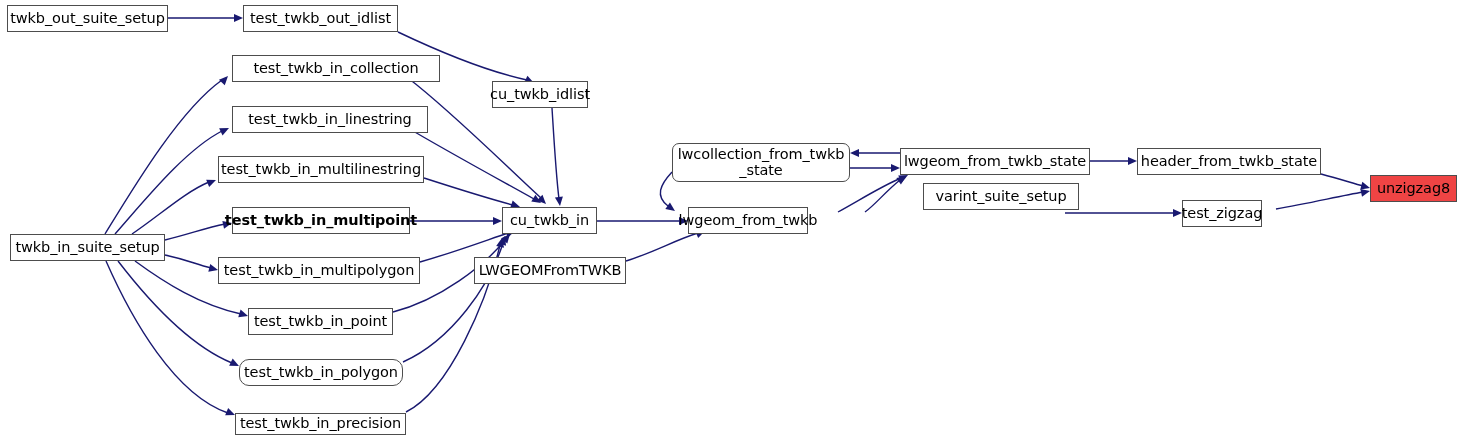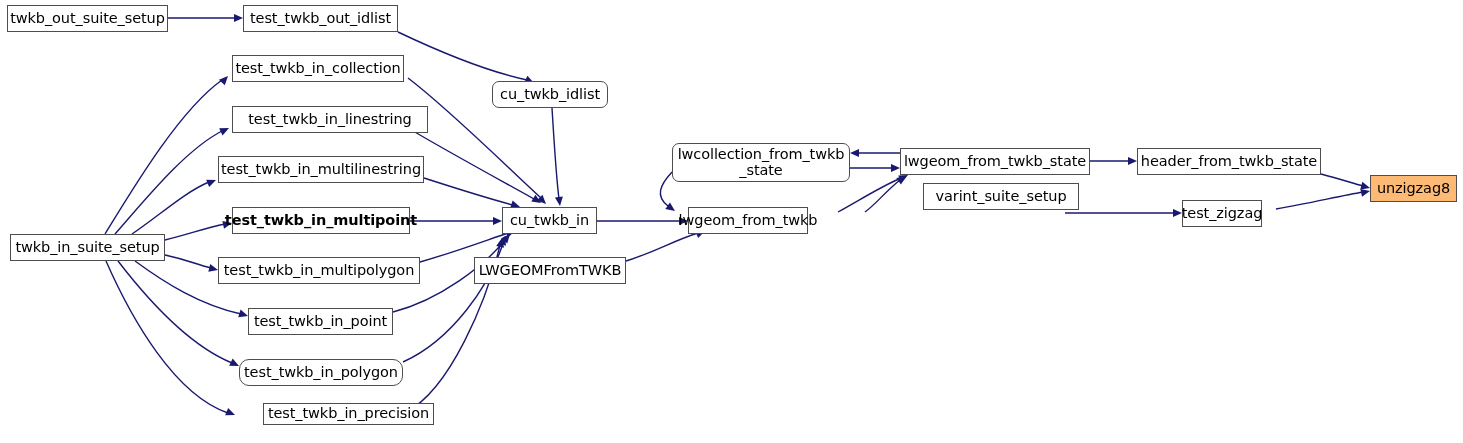--- a/index.html
+++ b/index.html
@@ -21,21 +21,21 @@
     font-size:14.5px;
     line-height:1.08;
     display:flex;
     align-items:center;
     justify-content:center;
     text-align:center;
     white-space:pre;
     z-index:2;
     letter-spacing:-0.1px;
   }
-  .node.highlight{background:#fdba74;}
+  .node.highlight{background:#ef4444;}
 </style>
 </head>
 <body>
 
 <div id="canvas">
   <svg id="edges" viewBox="0 0 1463 443" xmlns="http://www.w3.org/2000/svg">
       <g>
         <path d="M168,18 L236,18" fill="none" stroke="#191970" stroke-width="1.4"></path>
         <polygon points="0,0 -9,-4 -9,4" fill="#191970" transform="translate(243,18) rotate(0)"></polygon>
       </g>
@@ -152,34 +152,34 @@
         <polygon points="0,0 -9,-4 -9,4" fill="#191970" transform="translate(1370,191) rotate(-12)"></polygon>
       </g>
       <g>
         <path d="M1065,213 L1175,213" fill="none" stroke="#191970" stroke-width="1.4"></path>
         <polygon points="0,0 -9,-4 -9,4" fill="#191970" transform="translate(1182,213) rotate(0)"></polygon>
       </g>
     </svg>
   <div id="node-layer">
       <div class="node" style="left: 7px; top: 5px; width: 161px; height: 27px;">twkb_out_suite_setup</div>
       <div class="node" style="left: 243px; top: 5px; width: 155px; height: 27px;">test_twkb_out_idlist</div>
-      <div class="node" style="left: 232px; top: 55px; width: 172px; height: 27px; text-align: right;">test_twkb_in_collection</div>
-      <div class="node" style="left: 492px; top: 81px; width: 116px; height: 27px; border-radius: 7px;">cu_twkb_idlist</div>
+      <div class="node" style="left: 232px; top: 55px; width: 208px; height: 27px; text-align: right;">test_twkb_in_collection</div>
+      <div class="node" style="left: 492px; top: 81px; width: 96px; height: 27px;">cu_twkb_idlist</div>
       <div class="node" style="left: 232px; top: 106px; width: 196px; height: 27px;">test_twkb_in_linestring</div>
       <div class="node" style="left: 672px; top: 143px; width: 178px; height: 39px; border-radius: 7px;">lwcollection_from_twkb
 _state</div>
       <div class="node" style="left: 900px; top: 148px; width: 190px; height: 27px;">lwgeom_from_twkb_state</div>
       <div class="node" style="left: 1137px; top: 148px; width: 184px; height: 27px;">header_from_twkb_state</div>
       <div class="node highlight" style="left: 1370px; top: 175px; width: 87px; height: 27px;">unzigzag8</div>
       <div class="node" style="left: 218px; top: 156px; width: 206px; height: 27px;">test_twkb_in_multilinestring</div>
       <div class="node" style="left: 232px; top: 207px; width: 178px; height: 27px; font-weight: bold;">test_twkb_in_multipoint</div>
       <div class="node" style="left: 502px; top: 207px; width: 95px; height: 27px;">cu_twkb_in</div>
       <div class="node" style="left: 688px; top: 207px; width: 120px; height: 27px;">lwgeom_from_twkb</div>
       <div class="node" style="left: 923px; top: 183px; width: 156px; height: 27px; text-align: right;">varint_suite_setup</div>
       <div class="node" style="left: 1182px; top: 200px; width: 80px; height: 27px;">test_zigzag</div>
       <div class="node" style="left: 10px; top: 234px; width: 155px; height: 27px;">twkb_in_suite_setup</div>
       <div class="node" style="left: 218px; top: 257px; width: 202px; height: 27px;">test_twkb_in_multipolygon</div>
       <div class="node" style="left: 474px; top: 257px; width: 152px; height: 27px;">LWGEOMFromTWKB</div>
       <div class="node" style="left: 248px; top: 308px; width: 145px; height: 27px;">test_twkb_in_point</div>
       <div class="node" style="left: 239px; top: 359px; width: 164px; height: 27px; border-radius: 10px;">test_twkb_in_polygon</div>
-      <div class="node" style="left: 235px; top: 403px; width: 171px; height: 22px; margin-left: 28px;">test_twkb_in_precision</div>
+      <div class="node" style="left: 235px; top: 413px; width: 171px; height: 22px;">test_twkb_in_precision</div>
     </div>
 </div>
 
 </body></html>

